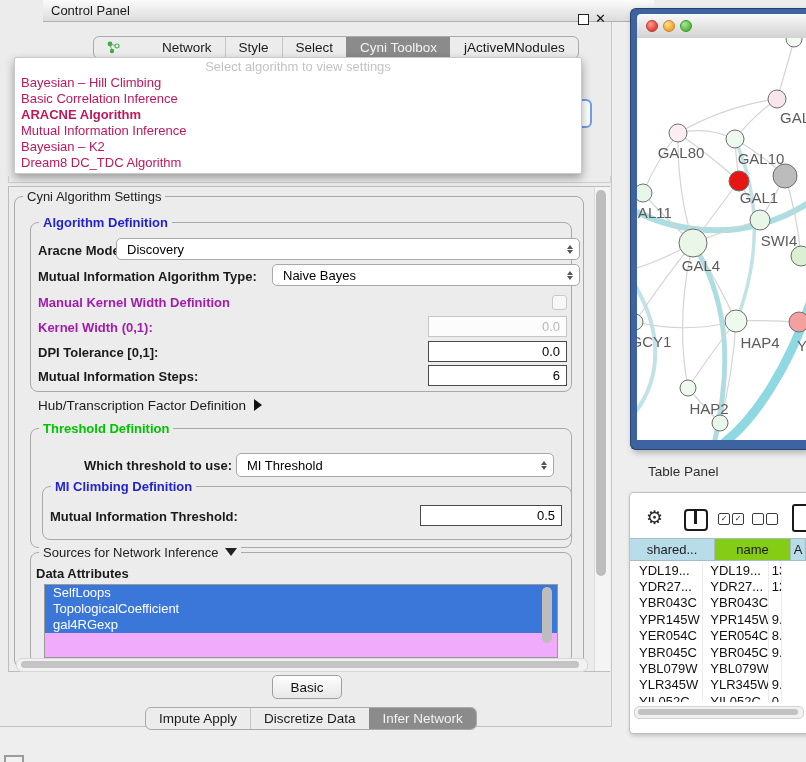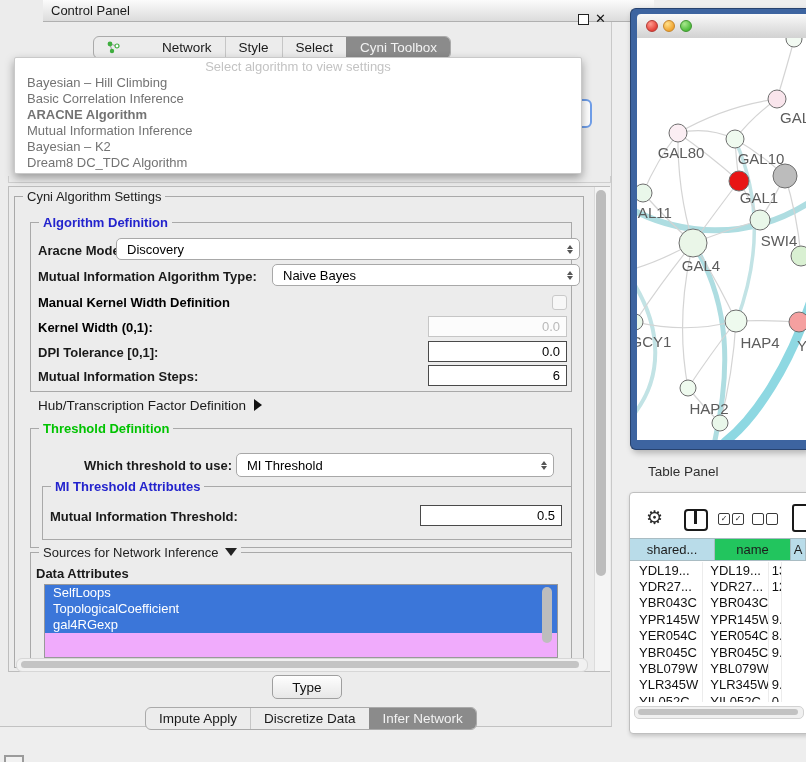--- a/index.html
+++ b/index.html
@@ -19,33 +19,33 @@
   .seg .tab{display:flex;align-items:center;padding:0 13px;font-size:13.5px;color:#1a1a1a;white-space:nowrap;gap:36px;}
   .seg .tab + .tab{border-left:1px solid #c6c6c6;}
   .seg .tab.sel{background:#8b8b8b;color:#f2f2f2;border-left-color:transparent;}
   .seg .tab.sel + .tab{border-left-color:transparent;}
   #top-tabs{left:93px;top:36px;}
   #bottom-tabs{left:145px;top:707px;}
 
   
   #algo-menu{left:14px;top:57px;width:566px;height:115px;background:#fff;border:1px solid #c9c9c9;border-radius:2px;box-shadow:0 4px 10px rgba(0,0,0,0.35);z-index:50;}
   #algo-menu .ph{height:17px;line-height:17px;text-align:center;color:#c3c3c3;font-size:13px;}
-  .menu-item{height:16px;line-height:16px;font-size:13px;color:#737373;padding-left:12px;}
+  .menu-item{height:16px;line-height:16px;font-size:13px;color:#be185d;padding-left:6px;}
   .menu-item.bold{font-weight:bold;}
   #combo-fragment{left:566px;top:99px;width:22px;height:25px;border:2px solid #6f9ee8;border-radius:6px;background:#fff;z-index:10;}
   #gb-fragment{left:8px;top:176px;width:601px;height:6px;border:1px solid #cfcfcf;border-top:none;}
 
   
   #settings-panel{left:8px;top:186px;width:602px;height:486px;border:1px solid #bdbdbd;background:#ececec;box-sizing:border-box;overflow:hidden;}
-  .grp{border:1px solid #a9a9a9;border-radius:0;}
+  .grp{border:1px solid #a9a9a9;border-radius:8px;}
   .gtitle{position:absolute;top:-8px;left:8px;background:#ececec;padding:0 4px;font-size:13px;color:#222;white-space:nowrap;}
   .gtitle.blue{color:#2323cd;font-weight:bold;}
   .gtitle.green{color:#00c300;font-weight:bold;}
   .lbl{font-size:13px;color:#1a1a1a;white-space:nowrap;}
-  .lbl.dis{color:#000000;}
+  .lbl.dis{color:#a21caf;}
   .tfield{background:#fff;border:1px solid #4a4a4a;font-size:13px;color:#000;text-align:right;padding:0 6px;box-sizing:border-box;display:flex;align-items:center;justify-content:flex-end;}
   .tfield.dis{border-color:#c6c6c6;background:#fcfcfc;color:#b9b9b9;}
   .combo{background:#fff;border:1px solid #a8a8a8;border-radius:5px;font-size:13px;color:#000;display:flex;align-items:center;padding:0 6px 0 10px;box-sizing:border-box;}
   .spin{margin-left:auto;display:flex;flex-direction:column;align-items:center;gap:1px;}
   .spin i{width:0;height:0;border-left:3.5px solid transparent;border-right:3.5px solid transparent;}
   .spin .up{border-bottom:4px solid #555;}
   .spin .dn{border-top:4px solid #555;}
   .chk{width:13px;height:13px;border:1px solid #c9c9c9;border-radius:3px;background:#f7f7f7;}
   .tri-right{display:inline-block;width:0;height:0;border-top:6px solid transparent;border-bottom:6px solid transparent;border-left:8px solid #111;margin-left:8px;vertical-align:-1px;}
   .tri-down{display:inline-block;width:0;height:0;border-left:6px solid transparent;border-right:6px solid transparent;border-top:8px solid #222;margin-left:6px;vertical-align:1px;}
@@ -111,20 +111,23 @@
   </div>
   <div class="tab">
       <span>Style</span>
     </div>
   <div class="tab">
       <span>Select</span>
     </div>
   <div class="tab sel">
       <span>Cyni Toolbox</span>
     </div>
+  <div class="tab">
+      <span>jActiveMNodules</span>
+    </div>
 </div>
 
 <div class="abs" id="combo-fragment"></div>
 <div class="abs" id="gb-fragment"></div>
 
 <div class="abs" id="algo-menu">
   <div class="ph">Select algorithm to view settings</div>
   <div id="menu-items">
       <div class="menu-item">Bayesian – Hill Climbing</div>
       <div class="menu-item">Basic Correlation Inference</div>
@@ -178,21 +181,21 @@
 </div>
 <div class="abs lbl b" style="left:84px;top:458px;">Which threshold to use:</div>
 <div class="abs combo" style="left:236px;top:453px;width:318px;height:24px;">
   <span>MI Threshold</span>
   <span class="spin">
       <i class="up"></i>
       <i class="dn"></i>
     </span>
 </div>
 <div class="abs grp" style="left:42px;top:486px;width:528px;height:52px;">
-  <span class="gtitle blue">MI Threshold Attributes</span>
+  <span class="gtitle blue">MI Climbing Definition</span>
 </div>
 <div class="abs lbl b" style="left:50px;top:509px;">Mutual Information Threshold:</div>
 <div class="abs tfield" style="left:420px;top:505px;width:142px;height:21px;">0.5</div>
 
 <div class="abs grp" style="left:30px;top:552px;width:540px;height:110px;">
   <span class="gtitle"><span>Sources for Network Inference</span><span class="tri-down"></span></span>
 </div>
 <div class="abs lbl b" style="left:36px;top:566px;">Data Attributes</div>
 <div class="abs" id="attr-list">
     <div class="attr-item">SelfLoops</div>
@@ -200,21 +203,21 @@
     <div class="attr-item">gal4RGexp</div>
   </div>
 <div class="abs sb-thumb" style="left:542px;top:587px;width:10px;height:56px;"></div>
 
 <div class="abs vsb-track" style="left:594px;top:187px;width:15px;height:484px;"></div>
 <div class="abs sb-thumb" style="left:596px;top:190px;width:10px;height:386px;"></div>
 <div class="abs" id="hsb">
     <div class="sb-thumb"></div>
   </div>
 
-<div class="abs" id="apply-btn">Type</div>
+<div class="abs" id="apply-btn">Basic</div>
 <div class="abs seg" id="bottom-tabs">
   <div class="tab">
       <span>Impute Apply</span>
     </div>
   <div class="tab">
       <span>Discretize Data</span>
     </div>
   <div class="tab sel">
       <span>Infer Network</span>
     </div>
@@ -293,21 +296,21 @@
     <i></i>
   </div>
 <div class="abs mini-chk" style="left:718px;top:513px;">✓</div>
 <div class="abs mini-chk" style="left:732px;top:513px;">✓</div>
 <div class="abs mini-chk" style="left:752px;top:513px;"></div>
 <div class="abs mini-chk" style="left:766px;top:513px;"></div>
 <div class="abs" style="left:792px;top:504px;width:22px;height:24px;border:2.5px solid #1a1a1a;border-radius:3px;background:#fff;"></div>
 
 <div class="abs" id="tbl-header">
   <div class="hc" style="width: 85px; background: rgb(185, 220, 233);" id="hc0">shared...</div>
-  <div class="hc" style="width: 76px; background: #22c55e;" id="hc1">name</div>
+  <div class="hc" style="width: 76px; background: #84cc16;" id="hc1">name</div>
   <div class="hc" style="width: 15px; background: rgb(185, 220, 233);" id="hc2">A</div>
 </div>
 <div class="abs" id="table-rows">
     <div class="trow">
       <div class="td c1">YDL19...</div>
       <div class="td c2">YDL19...</div>
       <div class="td c3">13</div>
     </div>
     <div class="trow">
       <div class="td c1">YDR27...</div>

